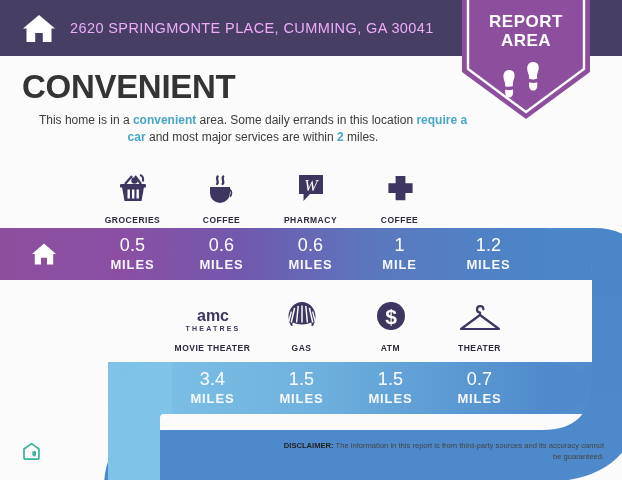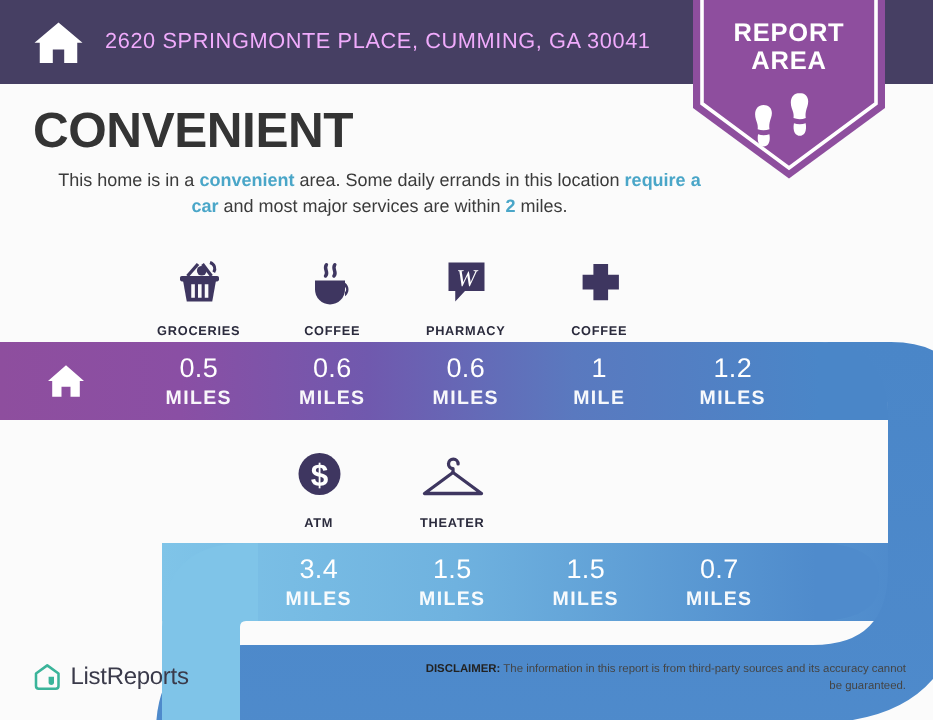--- a/index.html
+++ b/index.html
@@ -357,21 +357,48 @@
       <span class="bar-unit">MILE</span>
     </div>
     <div class="bar-cell">
       <span class="bar-value">1.2</span>
       <span class="bar-unit">MILES</span>
     </div>
   </div>
 
   <div class="icon-row icon-row-2">
 
-
+    <div class="icon-cell">
+      <span class="icon-glyph">
+        <svg width="74" height="34" viewBox="0 0 74 34" xmlns="http://www.w3.org/2000/svg">
+          <text x="37" y="19" text-anchor="middle" font-family="'Liberation Sans', sans-serif" font-size="16" font-weight="700" fill="#3e3660">amc</text>
+          <text x="37" y="29" text-anchor="middle" font-family="'Liberation Sans', sans-serif" font-size="7" font-weight="700" letter-spacing="2.2" fill="#3e3660">THEATRES</text>
+        </svg>
+      </span>
+      <span class="icon-caption">MOVIE THEATER</span>
+    </div>
+
+    <div class="icon-cell">
+      <span class="icon-glyph">
+        <svg width="38" height="38" viewBox="0 0 38 38" xmlns="http://www.w3.org/2000/svg">
+          <g fill="#3e3660">
+            <path d="M19 4 c7.5 0 13.5 6.5 13.5 14.5 c0 4.2 -1.4 7.6 -2.6 9.5 h-21.8 c-1.2 -1.9 -2.6 -5.3 -2.6 -9.5 C5.5 10.5 11.5 4 19 4 z"></path>
+            <path d="M19 7.5 v17" stroke="#fbfbfb" stroke-width="1.5"></path>
+            <path d="M15.2 8 l-1.6 16.5" stroke="#fbfbfb" stroke-width="1.5"></path>
+            <path d="M22.8 8 l1.6 16.5" stroke="#fbfbfb" stroke-width="1.5"></path>
+            <path d="M11.6 10 l-3.4 14.5" stroke="#fbfbfb" stroke-width="1.5"></path>
+            <path d="M26.4 10 l3.4 14.5" stroke="#fbfbfb" stroke-width="1.5"></path>
+            <path d="M8.4 13.5 l-2.6 10" stroke="#fbfbfb" stroke-width="1.3"></path>
+            <path d="M29.6 13.5 l2.6 10" stroke="#fbfbfb" stroke-width="1.3"></path>
+            <path d="M9.5 24.5 q9.5 4 19 0 v4 h-19 z" fill="#fbfbfb"></path>
+          </g>
+        </svg>
+      </span>
+      <span class="icon-caption">GAS</span>
+    </div>
 
     <div class="icon-cell">
       <span class="icon-glyph">
         <svg width="38" height="38" viewBox="0 0 38 38" xmlns="http://www.w3.org/2000/svg">
           <circle cx="19" cy="18" r="14" fill="#3e3660"></circle>
           <text x="19" y="26" text-anchor="middle" font-family="'Liberation Sans', sans-serif" font-size="21" font-weight="700" fill="#ffffff">$</text>
         </svg>
       </span>
       <span class="icon-caption">ATM</span>
     </div>
@@ -409,20 +436,19 @@
     </div>
   </div>
 
   <div class="footer-logo">
     <span class="footer-logo-mark">
       <svg viewBox="0 0 19 19" xmlns="http://www.w3.org/2000/svg">
         <path d="M9.5 1.6 L17 7 v8.4 a1.8 1.8 0 0 1 -1.8 1.8 H3.8 A1.8 1.8 0 0 1 2 15.4 V7 Z" fill="none" stroke="#3ab49a" stroke-width="1.7" stroke-linejoin="round"></path>
         <path d="M10.4 9.2 h3.6 v3.6 a1.8 1.8 0 1 1 -3.6 0 z" fill="#3ab49a"></path>
       </svg>
     </span>
-    <span class="footer-logo-text">ListReports</span>
   </div>
 
   <div class="disclaimer">
     <b>DISCLAIMER:</b><span> The information in this report is from third-party sources and its accuracy cannot be guaranteed.</span>
   </div>
 
 </div>
 
 </body></html>

